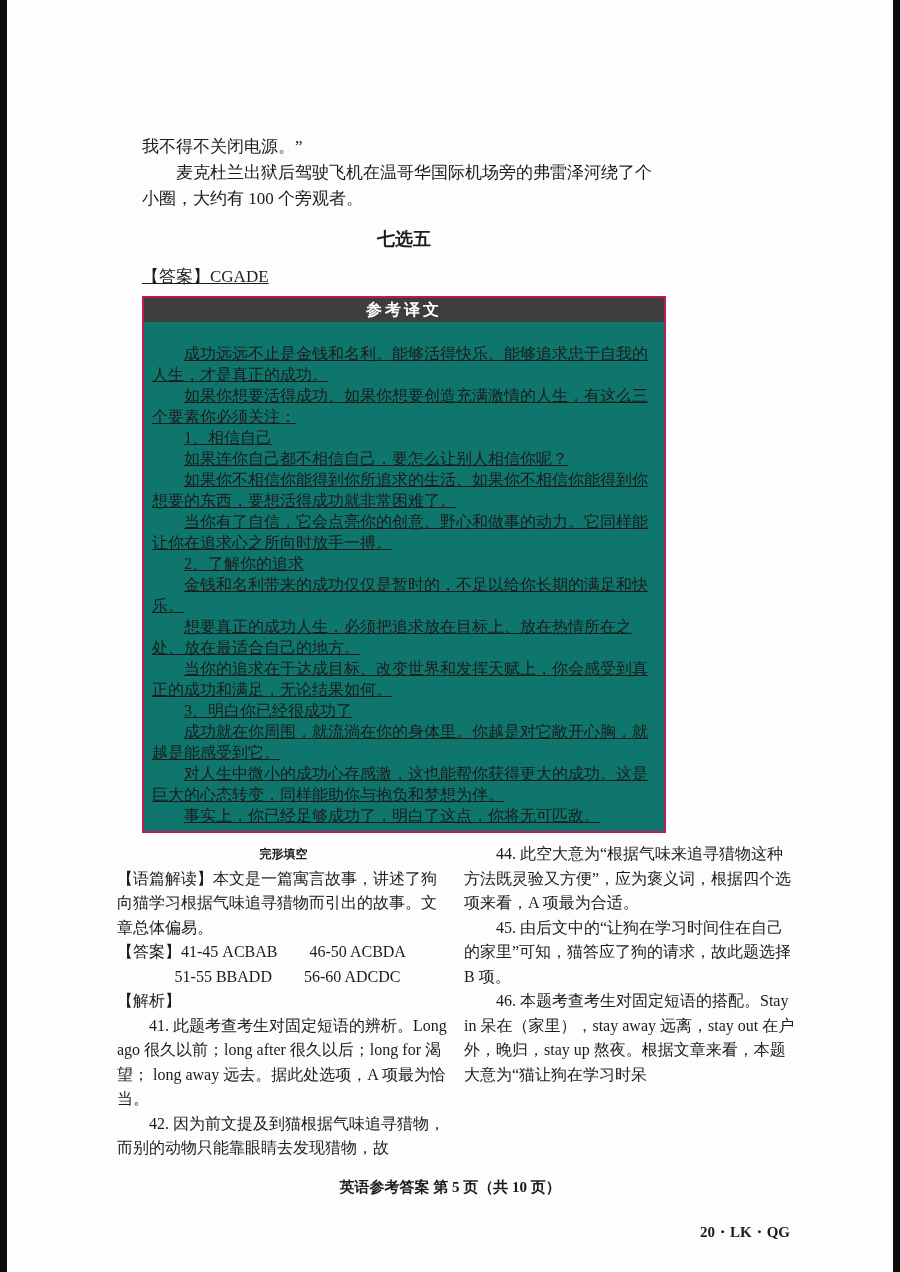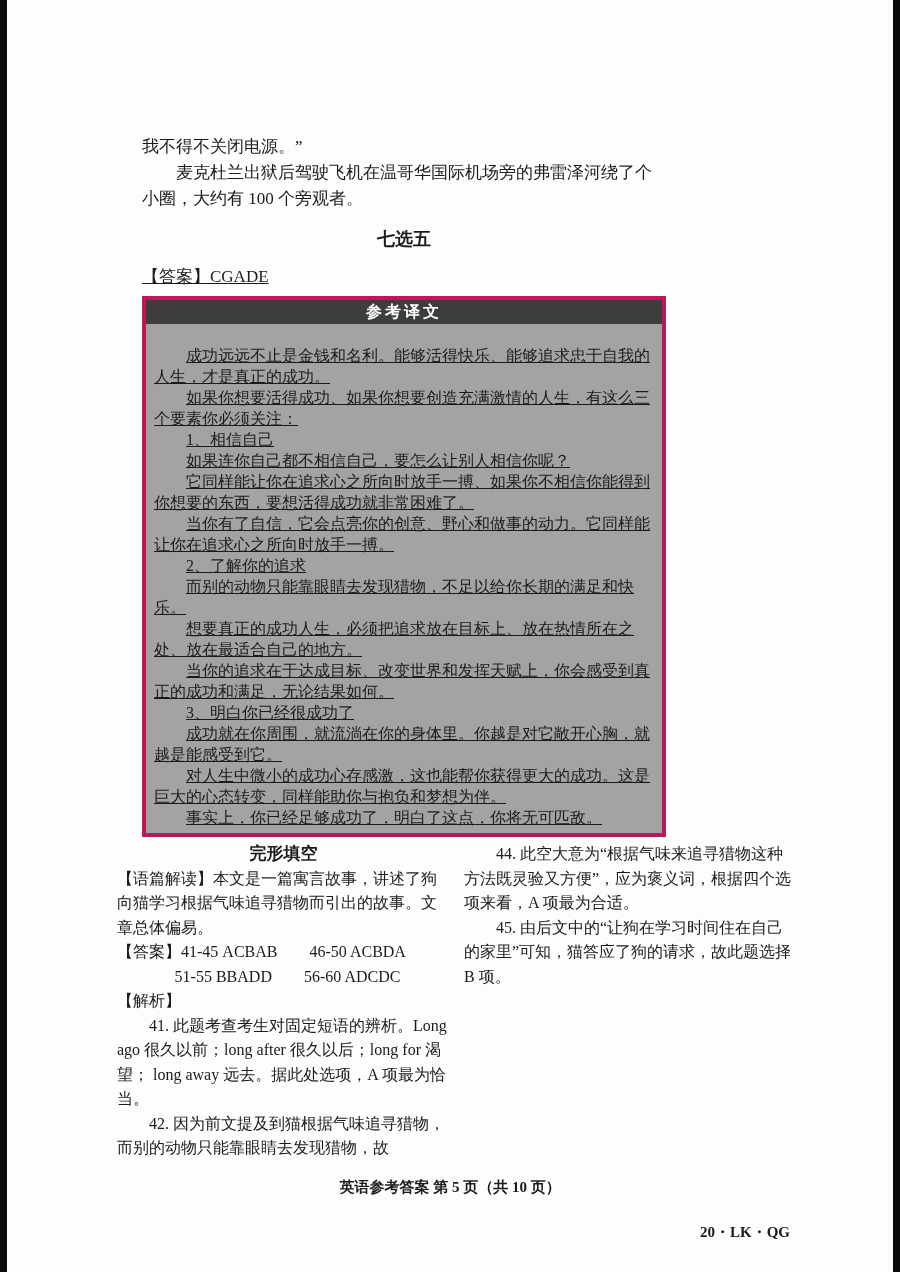--- a/index.html
+++ b/index.html
@@ -24,37 +24,37 @@
   }
   .noindent { text-indent: 0; }
   .indent   { text-indent: 2em; }
 
   .center-heading {
     text-align: center; font-weight: bold; font-size: 18px;
     margin: 14px 0 12px; line-height: 26px;
   }
   .answer-line { margin: 0 0 6px 0; text-decoration: underline; }
 
-  .trans-box { border: 4px solid #be185d; background: #a3a3a3; }
+  .trans-box { border: 2px solid #be185d; background: #0f766e; }
   .trans-header {
     background: #3d3d3d; color: #ffffff;
     text-align: center; font-weight: bold;
     font-size: 16px; line-height: 24px; letter-spacing: 3px;
   }
   .trans-body { padding: 21px 8px 5px 8px; font-size: 16px; line-height: 21px; text-decoration: underline; }
   .trans-body p { text-indent: 2em; }
 
   .columns {
     position: absolute; left: 117px; top: 842px; width: 680px;
     display: flex; gap: 14px;
     font-size: 16px; line-height: 24.5px;
   }
   .col { flex: 1; min-width: 0; }
   .col-heading {
-    text-align: center; font-weight: bold; font-size: 17px;
+    text-align: center; font-weight: bold; font-size: 12px;
     margin: 0; line-height: 24.5px;
   }
   .ans-line2 { padding-left: 3.6em; }
 
   .footer {
     position: absolute; left: 0; right: 0; top: 1176px;
     text-align: center; font-size: 15px; font-weight: bold; line-height: 22px;
   }
   .footer-code { position: absolute; right: 110px; top: 0; margin-top: 45px; }
 </style>
@@ -73,24 +73,24 @@
     <h2 class="center-heading">七选五</h2>
     <p class="answer-line noindent">【答案】CGADE</p>
 
     <div class="trans-box">
       <div class="trans-header">参考译文</div>
       <div class="trans-body">
         <p>成功远远不止是金钱和名利。能够活得快乐、能够追求忠于自我的人生，才是真正的成功。</p>
         <p>如果你想要活得成功、如果你想要创造充满激情的人生，有这么三个要素你必须关注：</p>
         <p>1、相信自己</p>
         <p>如果连你自己都不相信自己，要怎么让别人相信你呢？</p>
-        <p>它同样能让你在追求心之所向时放手一搏、如果你不相信你能得到你想要的东西，要想活得成功就非常困难了。</p>
+        <p>如果你不相信你能得到你所追求的生活、如果你不相信你能得到你想要的东西，要想活得成功就非常困难了。</p>
         <p>当你有了自信，它会点亮你的创意、野心和做事的动力。它同样能让你在追求心之所向时放手一搏。</p>
         <p>2、了解你的追求</p>
-        <p>而别的动物只能靠眼睛去发现猎物，不足以给你长期的满足和快乐。</p>
+        <p>金钱和名利带来的成功仅仅是暂时的，不足以给你长期的满足和快乐。</p>
         <p>想要真正的成功人生，必须把追求放在目标上、放在热情所在之处、放在最适合自己的地方。</p>
         <p>当你的追求在于达成目标、改变世界和发挥天赋上，你会感受到真正的成功和满足，无论结果如何。</p>
         <p>3、明白你已经很成功了</p>
         <p>成功就在你周围，就流淌在你的身体里。你越是对它敞开心胸，就越是能感受到它。</p>
         <p>对人生中微小的成功心存感激，这也能帮你获得更大的成功。这是巨大的心态转变，同样能助你与抱负和梦想为伴。</p>
         <p>事实上，你已经足够成功了，明白了这点，你将无可匹敌。</p>
       </div>
     </div>
   </div>
 
@@ -100,20 +100,21 @@
       <p class="noindent">【语篇解读】本文是一篇寓言故事，讲述了狗向猫学习根据气味追寻猎物而引出的故事。文章总体偏易。</p>
       <p class="noindent">【答案】41-45 ACBAB　　46-50 ACBDA</p>
       <p class="noindent ans-line2">51-55 BBADD　　56-60 ADCDC</p>
       <p class="noindent">【解析】</p>
       <p class="indent">41. 此题考查考生对固定短语的辨析。Long ago 很久以前；long after 很久以后；long for 渴望； long away 远去。据此处选项，A 项最为恰当。</p>
       <p class="indent">42. 因为前文提及到猫根据气味追寻猎物，而别的动物只能靠眼睛去发现猎物，故</p>
     </div>
     <div class="col">
       <p class="indent">44. 此空大意为“根据气味来追寻猎物这种方法既灵验又方便”，应为褒义词，根据四个选项来看，A 项最为合适。</p>
       <p class="indent">45. 由后文中的“让狗在学习时间住在自己的家里”可知，猫答应了狗的请求，故此题选择 B 项。</p>
+      <p class="indent">46. 本题考查考生对固定短语的搭配。Stay in 呆在（家里），stay away 远离，stay out 在户外，晚归，stay up 熬夜。根据文章来看，本题大意为“猫让狗在学习时呆</p>
     </div>
   </div>
 
   <div class="footer">
     <span class="footer-center">英语参考答案 第 5 页（共 10 页）</span>
     <span class="footer-code">20・LK・QG</span>
   </div>
 
 </div>
 

